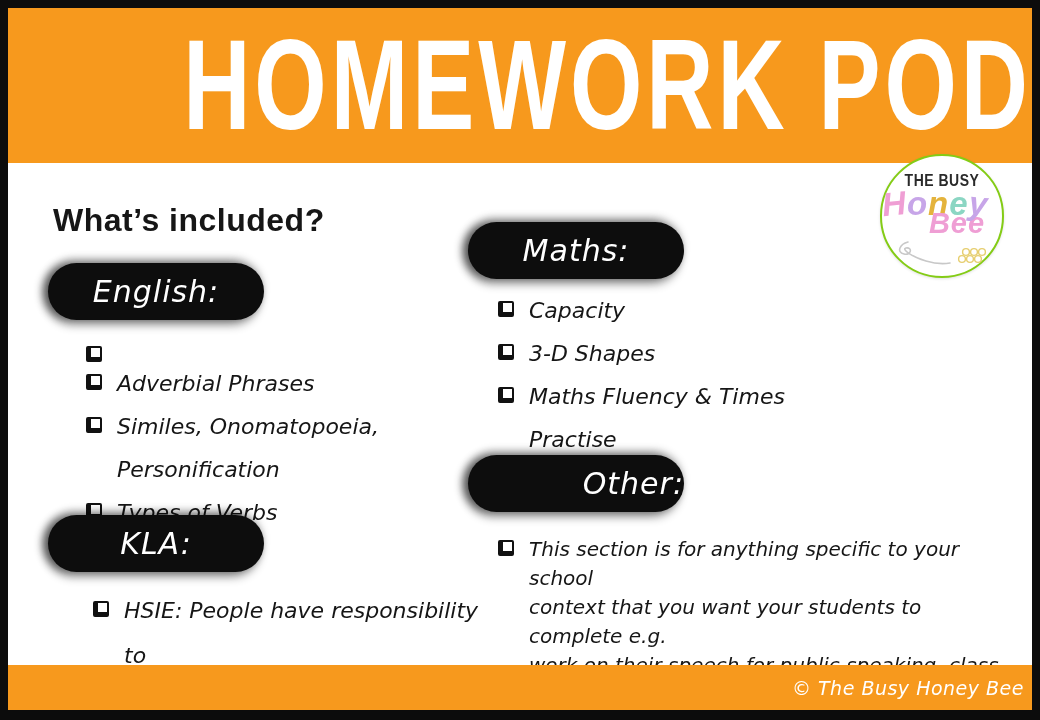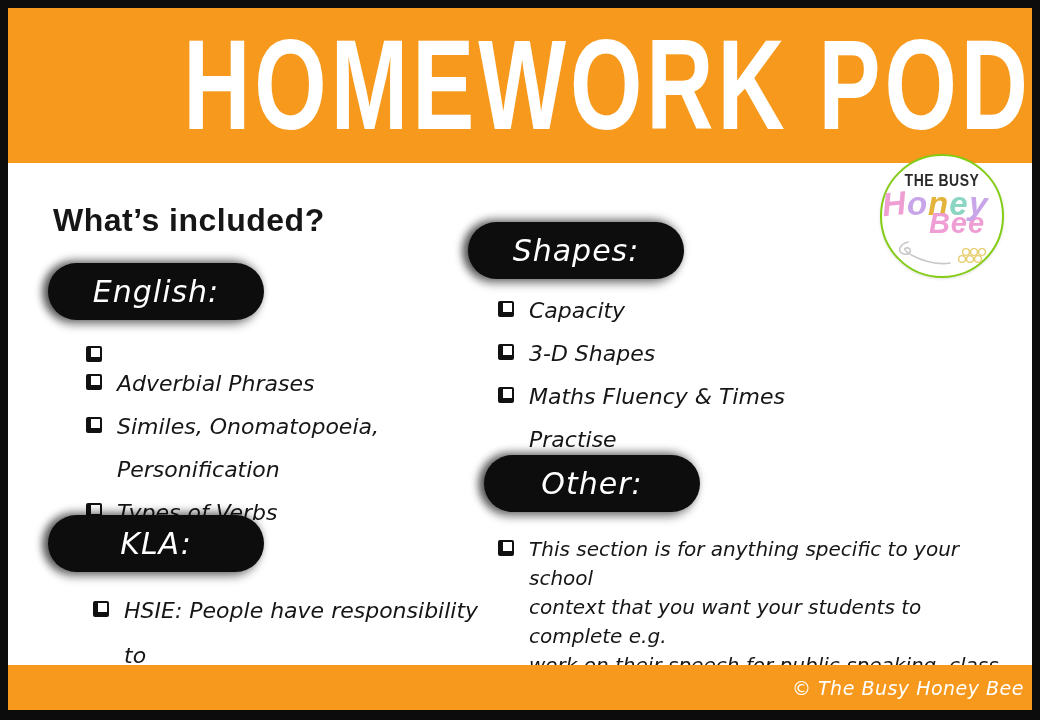--- a/index.html
+++ b/index.html
@@ -81,21 +81,21 @@
     display: flex; align-items: center; justify-content: center;
   }
   .pill span {
     color: #ffffff; font-size: 30px; font-style: italic;
     font-family: "DejaVu Sans", sans-serif;
     letter-spacing: 1px;
   }
   .pill-english { left: 40px;  top: 255px; }
   .pill-kla     { left: 40px;  top: 507px; }
   .pill-maths   { left: 460px; top: 214px; }
-  .pill-other   { left: 476px; top: 447px; }
+  .pill-other   { left: 460px; top: 447px; justify-content: flex-end; }
   
   .list { position: absolute; list-style: none; }
   .list-english { left: 78px;  top: 326px; width: 420px; }
   .list-kla     { left: 85px;  top: 580px; width: 400px; }
   .list-maths   { left: 490px; top: 281px; width: 320px; }
   .list-other   { left: 490px; top: 527px; width: 510px; }
   .item { display: flex; align-items: flex-start; }
   .checkbox {
     flex: 0 0 auto;
     width: 16px; height: 16px;
@@ -190,21 +190,21 @@
   </div>
   <ul class="list list-kla">
     <li class="item">
       <span class="checkbox"></span>
       <span class="item-text">HSIE: People have responsibility to
 care for Australia's environments</span>
     </li>
   </ul>
 
   <div class="pill pill-maths">
-    <span>Shapes:</span>
+    <span>Maths:</span>
   </div>
   <ul class="list list-maths">
     <li class="item">
       <span class="checkbox"></span>
       <span class="item-text">Capacity</span>
     </li>
     <li class="item">
       <span class="checkbox"></span>
       <span class="item-text">3-D Shapes</span>
     </li>

